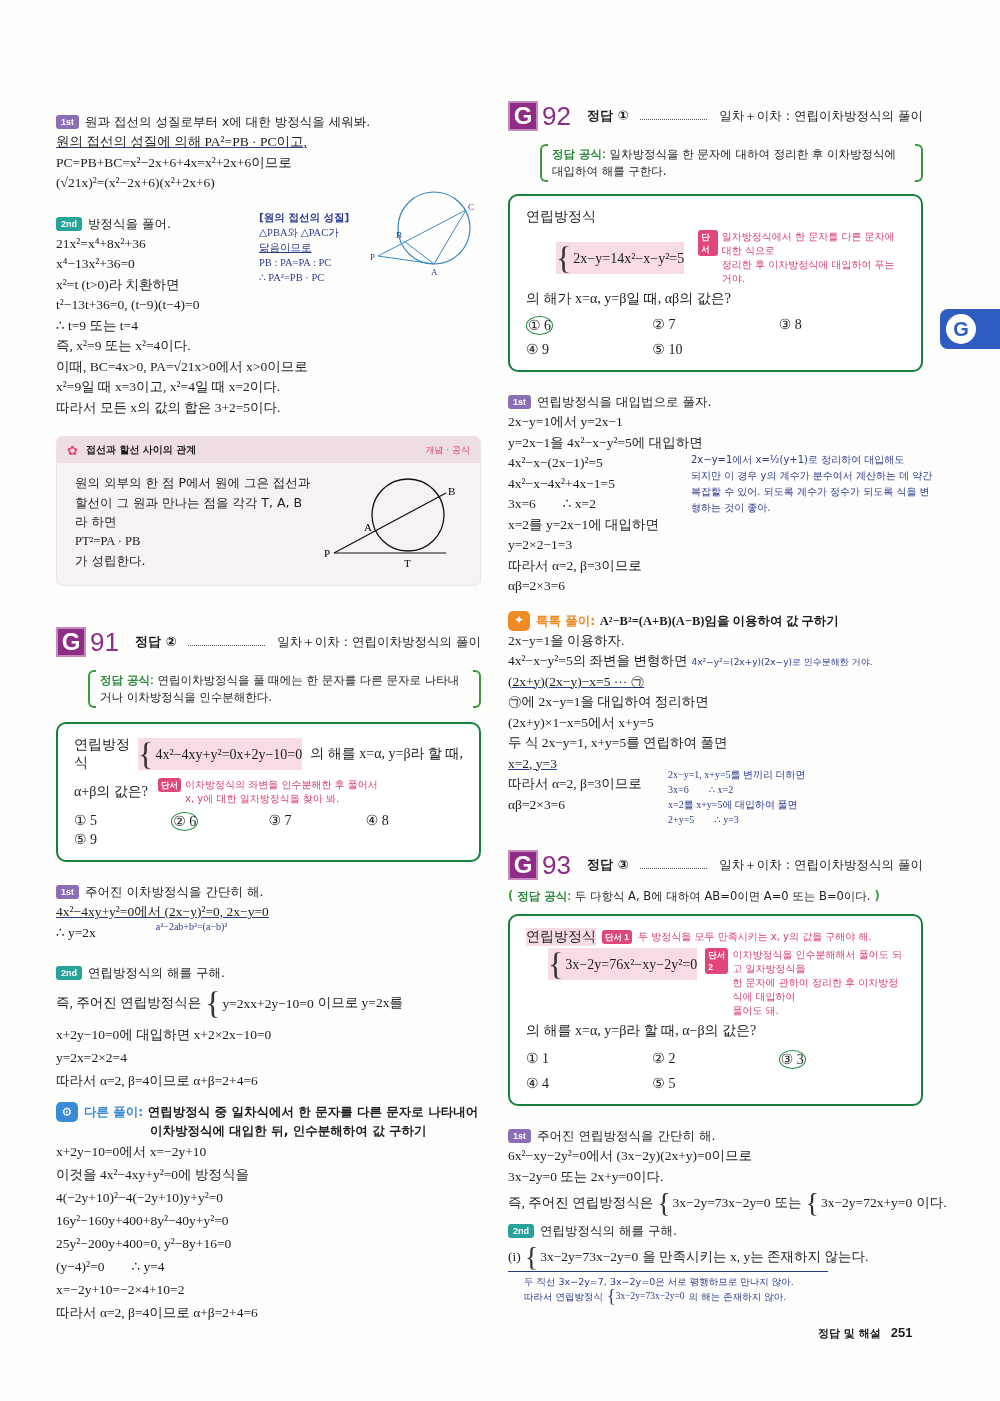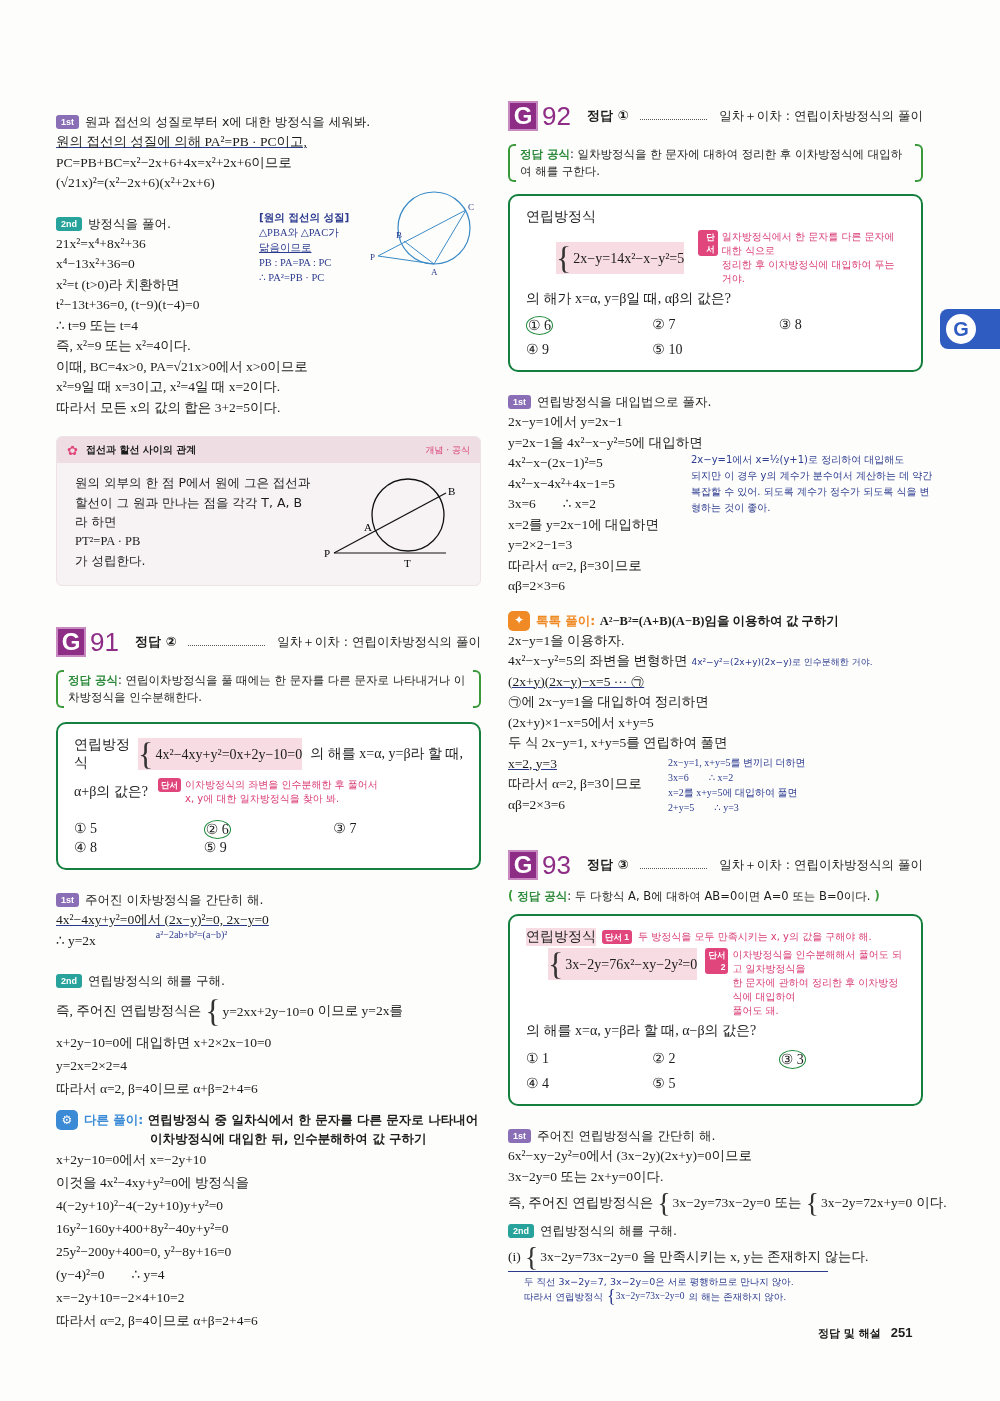--- a/index.html
+++ b/index.html
@@ -12,21 +12,21 @@
   .col-left { left: 56px; width: 425px; }
   .col-right { left: 508px; width: 415px; }
   .line { font-size: 13.5px; line-height: 20.5px; white-space: nowrap; font-family: "Liberation Serif", "DejaVu Serif", serif; }
   .step { display: flex; align-items: center; gap: 6px; font-size: 12.5px; line-height: 20px; white-space: nowrap; margin-top: 20px; }
   .badge {
     display: inline-block; font-size: 9px; font-weight: bold; color: #fff; padding: 1px 5px; border-radius: 3px;
     font-family: "Liberation Sans", sans-serif; line-height: 12px;
   }
   .badge.purple { background: #8a6fb6; }
   .badge.green { background: #27a39b; }
-  .badge.pink { background: #e0457b; font-size: 8.5px; padding: 1px 3px; text-align: right; }
+  .badge.pink { background: #e0457b; font-size: 8.5px; padding: 1px 3px; }
   .ul { text-decoration: underline; text-decoration-color: #2a3a8c; }
   .note-blue { color: #2c3b8e; font-size: 10px; line-height: 15px; white-space: nowrap; }
   .note-pink { color: #d93a74; font-size: 10px; line-height: 14px; }
   .concept-box {
     margin-top: 12px; border-radius: 6px; background: #f7f3f4; border: 1px solid #eee3e6; overflow: hidden;
   }
   .concept-head { background: #eedde2; height: 26px; display: flex; align-items: center; padding: 0 10px; gap: 8px; }
   .concept-head .title { font-size: 10px; font-weight: bold; }
   .concept-head .tag { margin-left: auto; font-size: 9px; color: #d93a74; }
   .concept-body { display: flex; padding: 10px 18px 12px; }
@@ -35,37 +35,37 @@
   .g-badge {
     width: 30px; height: 30px; background: #8e2d86; color: #fff; font-weight: bold; font-size: 24px;
     display: flex; align-items: center; justify-content: center; font-family: "Liberation Sans", sans-serif;
     border: 2px solid #c789c0;
   }
   .qnum { font-size: 26px; color: #8e2d86; font-family: "Liberation Sans", sans-serif; margin-left: -4px; }
   .answer { font-size: 13px; font-weight: bold; margin-left: 8px; }
   .dots { flex: 1; border-bottom: 1px dotted #555; height: 1px; margin: 0 4px; align-self: center; margin-top: 6px;}
   .topic { font-size: 12.5px; }
   .formula {
-    position: relative; margin-top: 10px; padding: 2px 12px; font-size: 11.5px; line-height: 17px;
+    position: relative; margin-top: 10px; padding: 2px 12px; font-size: 11.5px; line-height: 17px; margin-left: 32px;
   }
   .formula::before, .formula::after {
     content: ""; position: absolute; top: 0; bottom: 0; width: 6px; border: 2px solid #3a9a3a;
   }
   .formula::before { left: 0; border-right: none; border-radius: 6px 0 0 6px; }
   .formula::after { right: 0; border-left: none; border-radius: 0 6px 6px 0; }
   .formula .lbl { color: #2c8a3a; font-weight: bold; }
   .qbox {
     margin-top: 12px; border: 2px solid #15803d; border-radius: 10px; background: #fff; padding: 12px 16px;
     font-family: "Liberation Serif", "DejaVu Serif", serif; font-size: 14px;
   }
   .system { display: inline-flex; align-items: center; vertical-align: middle; }
   .brace { font-size: 32px; line-height: 1; font-weight: 100; margin-right: 2px; color: #333; }
   .system .eqs { display: flex; flex-direction: row; line-height: 21px; }
   .hl { background: #f7dce4; }
-  .choices { display: grid; grid-template-columns: repeat(3, 1fr); margin-top: 14px; font-size: 14px; }
+  .choices { display: grid; grid-template-columns: repeat(4, 1fr); margin-top: 6px; font-size: 14px; }
   .choices.three { grid-template-columns: repeat(3, 1fr); row-gap: 6px; }
   .circled-answer { display: inline-block; border: 1.5px solid #1d8a3a; border-radius: 50%; padding: 0 1px; }
   .alt-head { display: flex; align-items: flex-start; gap: 6px; margin-top: 10px; font-size: 12.5px; font-weight: bold; line-height: 19px; }
   .alt-icon { width: 22px; height: 20px; border-radius: 5px; flex-shrink: 0; display:flex; align-items:center; justify-content:center; color:#fff; font-size: 12px; }
   .tab-g {
     position: absolute; left: 940px; top: 309px; width: 60px; height: 40px; background: #2f5cc0; border-radius: 8px 0 0 8px;
     display: flex; align-items: center; padding-left: 6px;
   }
   .tab-g .circle {
     width: 30px; height: 30px; border-radius: 50%; background: #fff; color: #2f5cc0; font-weight: bold; font-size: 20px;
@@ -319,21 +319,21 @@
         <div class="line">4x²−x−y²=5의 좌변을 변형하면</div>
         <div class="note-blue" style="font-size:9px;">4x²−y²=(2x+y)(2x−y)로 인수분해한 거야.</div>
       </div>
       <div class="line ul">(2x+y)(2x−y)−x=5 ··· ㉠</div>
       <div class="line">㉠에 2x−y=1을 대입하여 정리하면</div>
       <div class="line">(2x+y)×1−x=5에서 x+y=5</div>
       <div class="line">두 식 2x−y=1, x+y=5를 연립하여 풀면</div>
       <div class="line ul">x=2, y=3</div>
       <div class="line">따라서 α=2, β=3이므로</div>
       <div class="line">αβ=2×3=6</div>
-      <div class="note-blue serif" style="position:absolute; left:160px; top:124px; line-height:15px;">
+      <div class="note-blue serif" style="position:absolute; left:160px; top:136px; line-height:15px;">
         <div>2x−y=1, x+y=5를 변끼리 더하면</div>
         <div style="white-space:pre;">3x=6        ∴ x=2</div>
         <div>x=2를 x+y=5에 대입하여 풀면</div>
         <div style="white-space:pre;">2+y=5        ∴ y=3</div>
       </div>
     </div>
   </div>
 
   <div style="margin-top:32px;">
     <div class="qhead">

